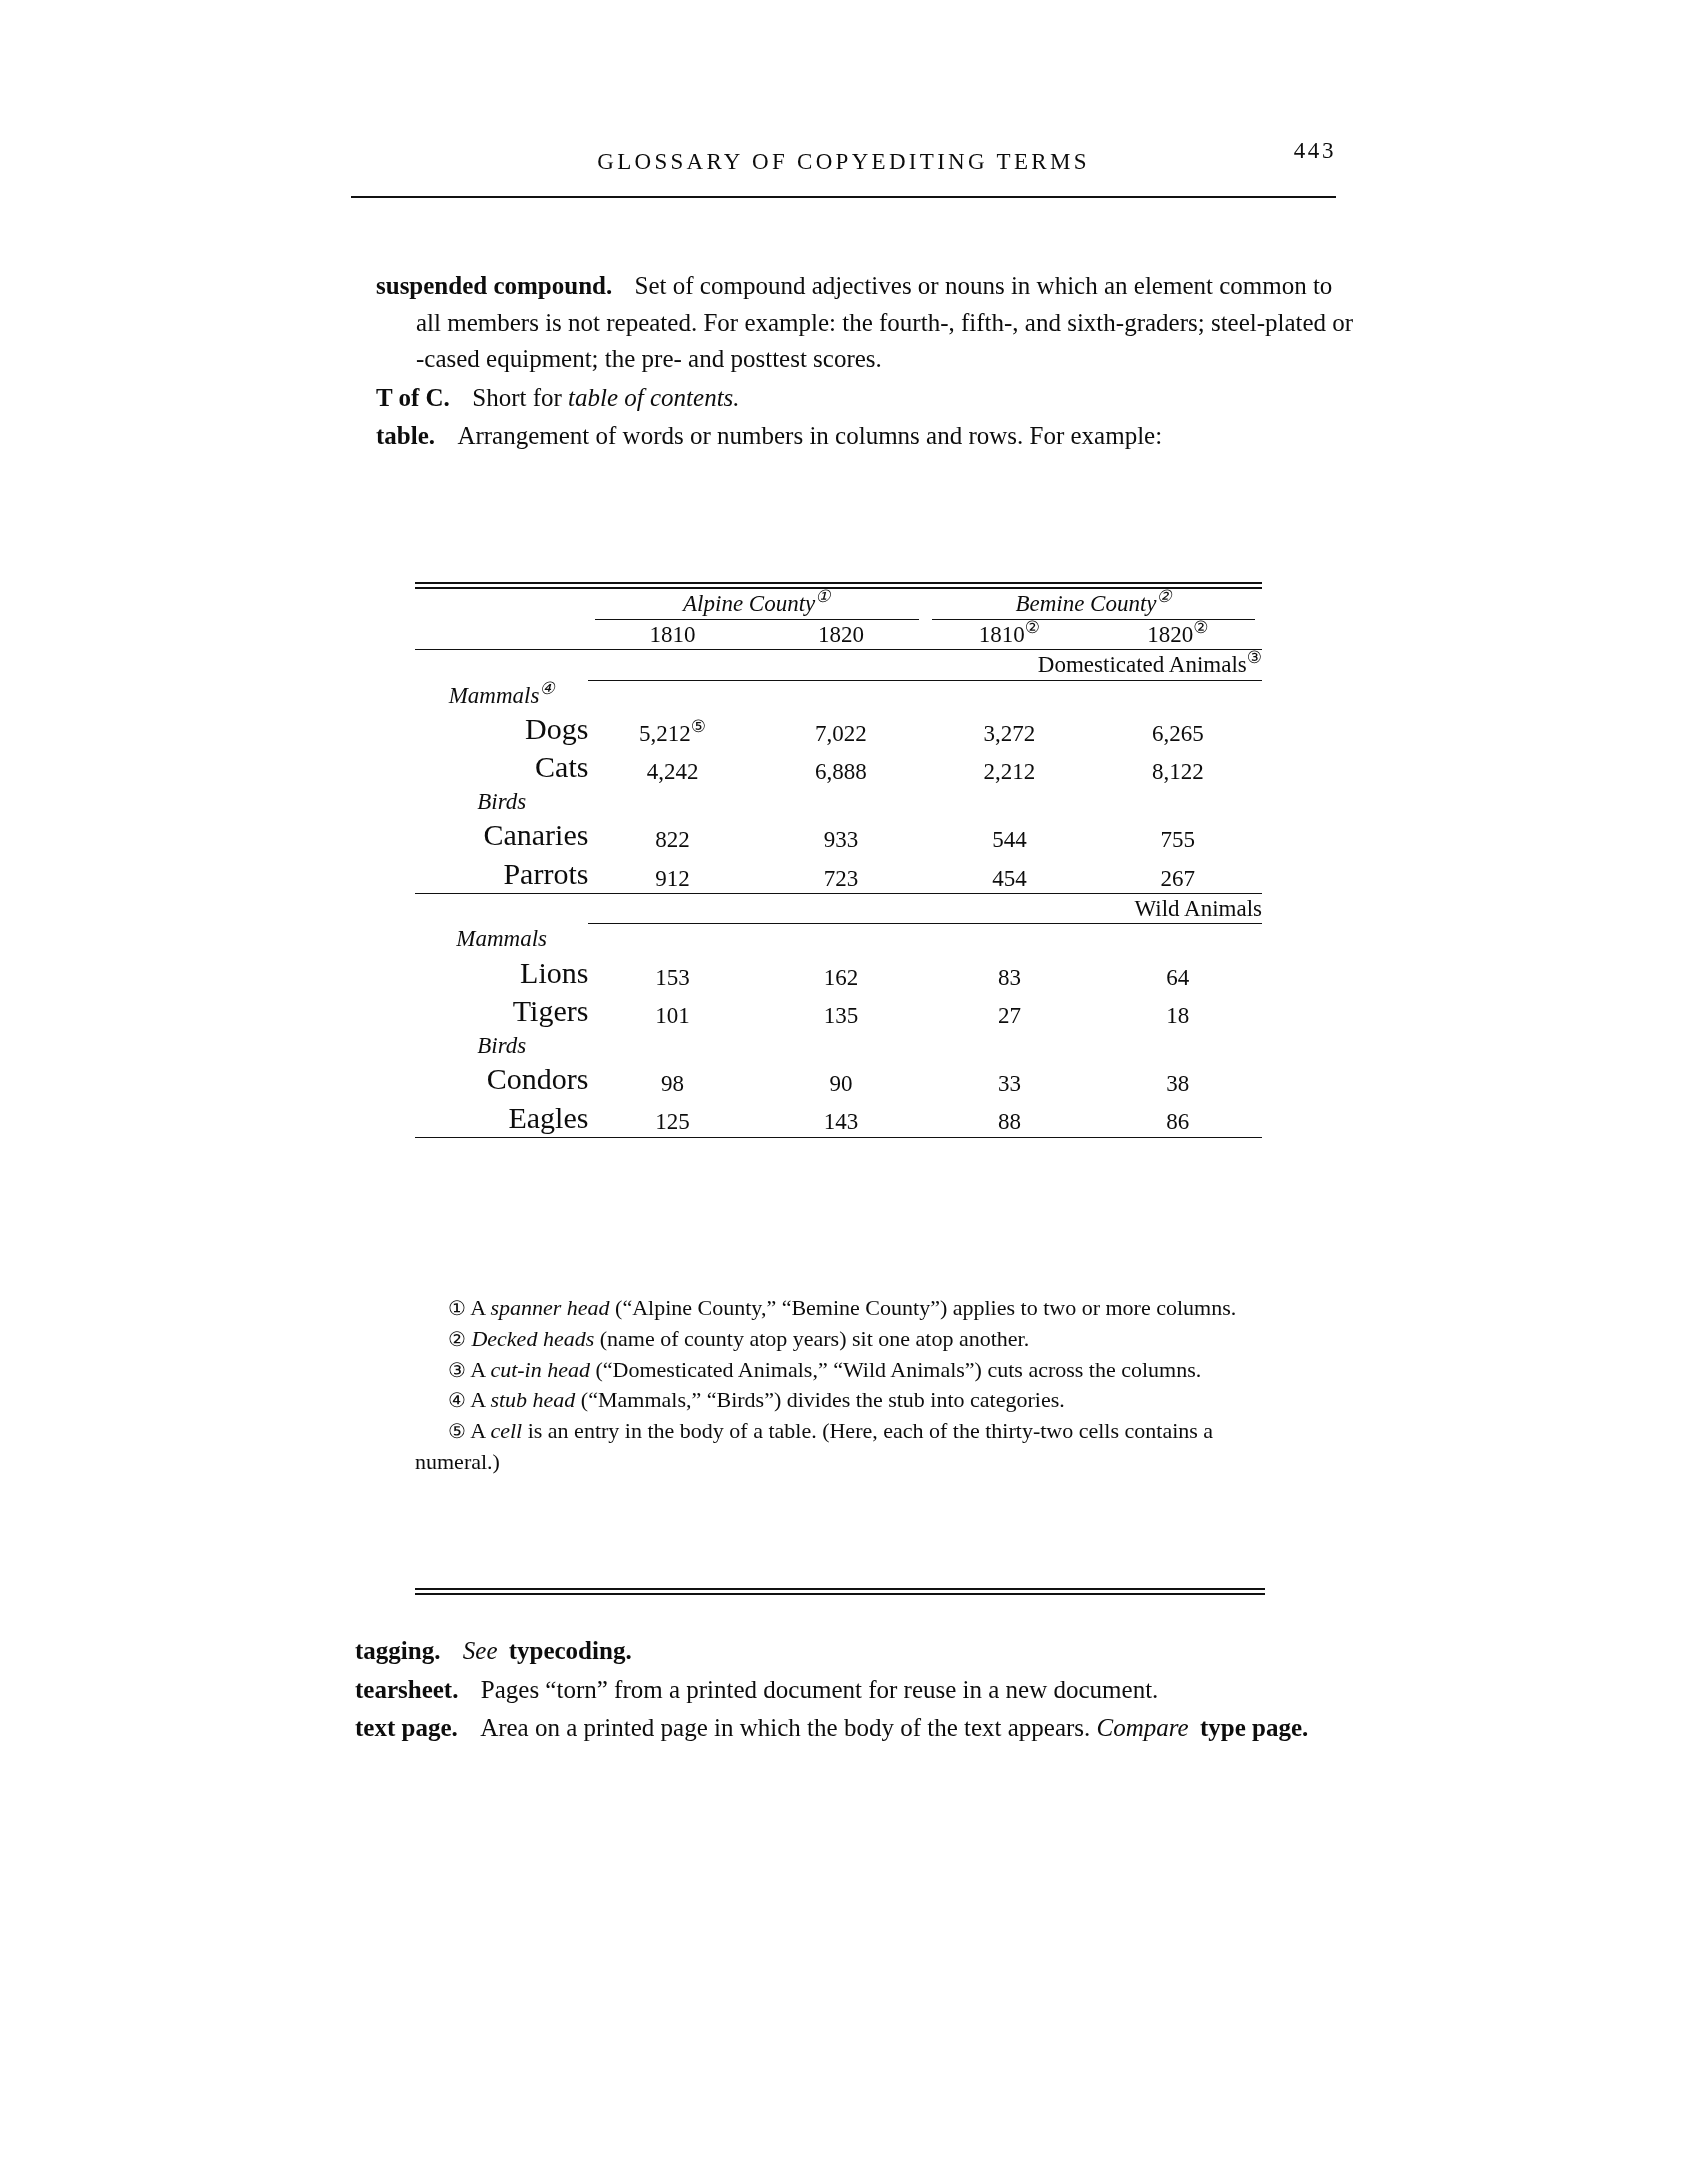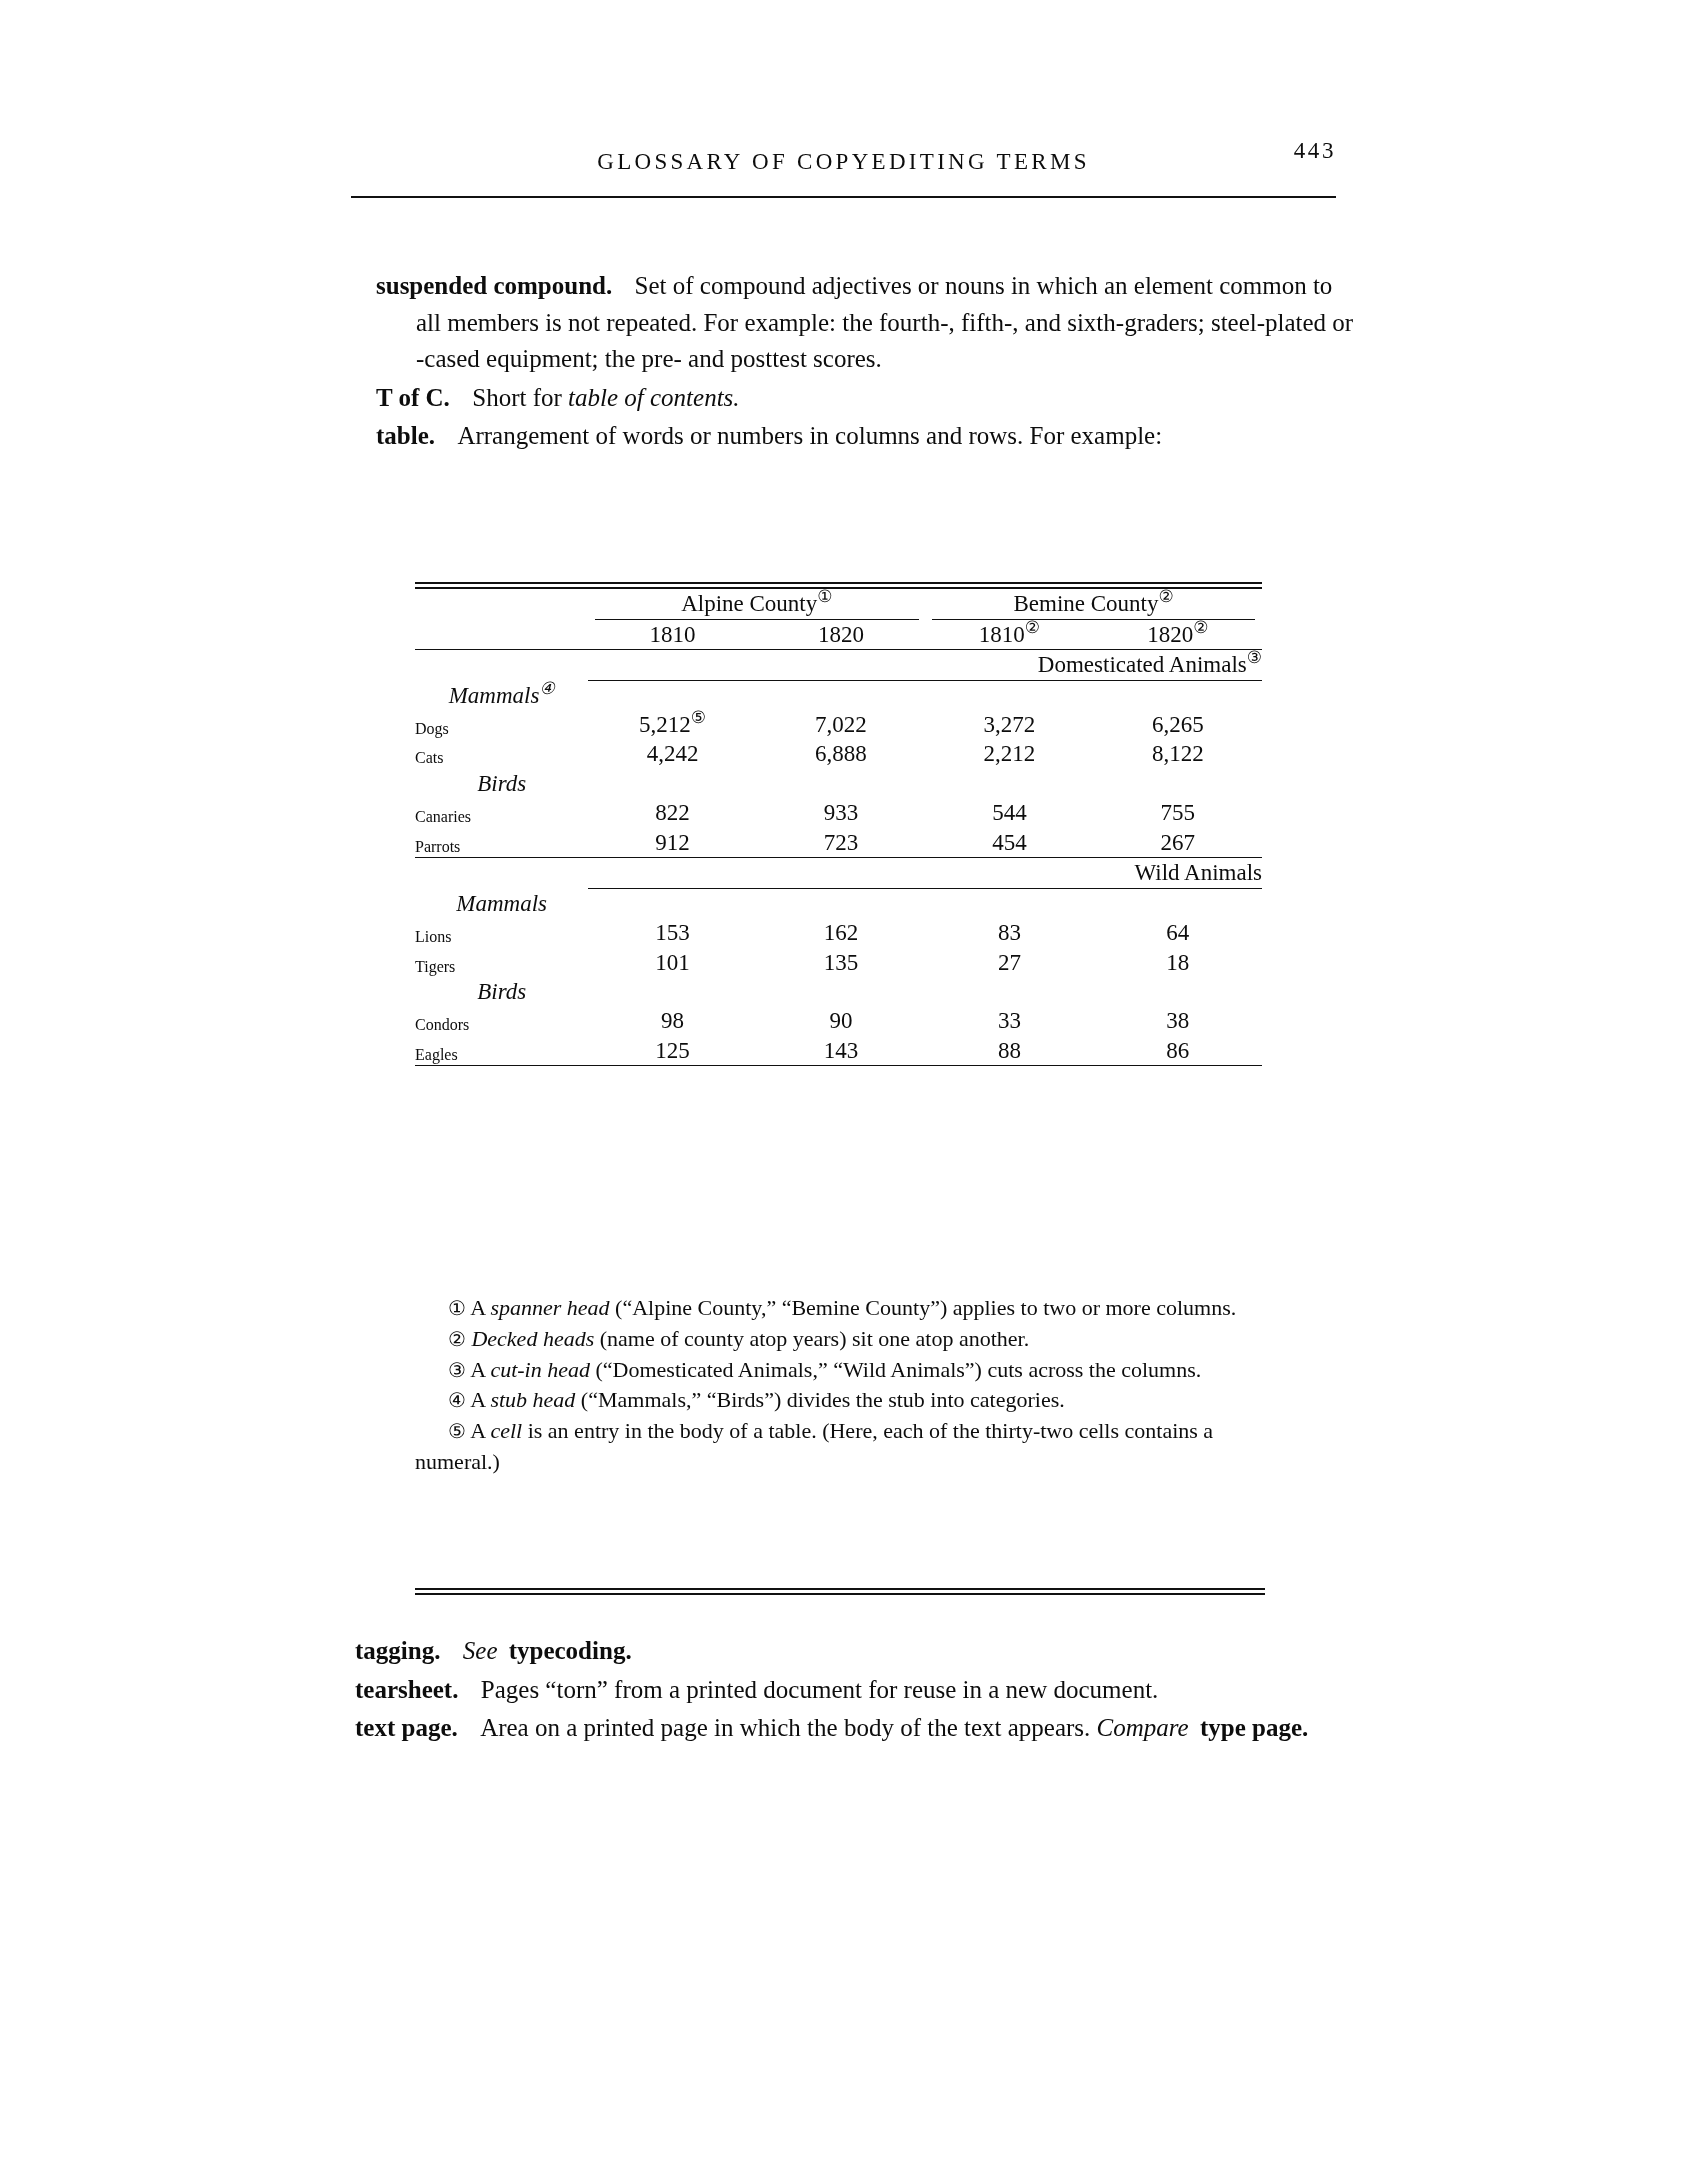--- a/index.html
+++ b/index.html
@@ -101,20 +101,21 @@
     font-weight: normal;
     vertical-align: bottom;
   }
   .col-stub { width: 173px; }
   .col-num  { width: 168px; text-align: center; }
 
   .spanhead {
     text-align: center;
     font-size: 23px;
     padding: 8.6px 0 5.3px 0;
+    font-style: italic;
   }
   .spanrule-cell { padding: 0; }
   .spanrule {
     border-bottom: 1.3px solid #111;
     height: 0;
     margin: 0 6.6px 0 6.6px;
   }
   .yearrow td {
     text-align: center;
     font-size: 23px;
@@ -135,22 +136,22 @@
   .stubhead {
     font-style: italic;
     font-size: 23px;
     padding-top: 9.3px;
     padding-bottom: 1.3px;
     text-align: center;
     font-family: Liberation Serif, serif;
   }
   .stubitem {
     padding-left: 28px;
-    font-size: 16px;
-    text-align: left;
+    font-size: 30px;
+    text-align: right;
     padding-top: 2.6px;
     padding-bottom: 2.6px;
   }
   .datacell {
     text-align: center;
     font-size: 23px;
     padding-top: 2.6px;
     padding-bottom: 2.6px;
   }
   .sup {

